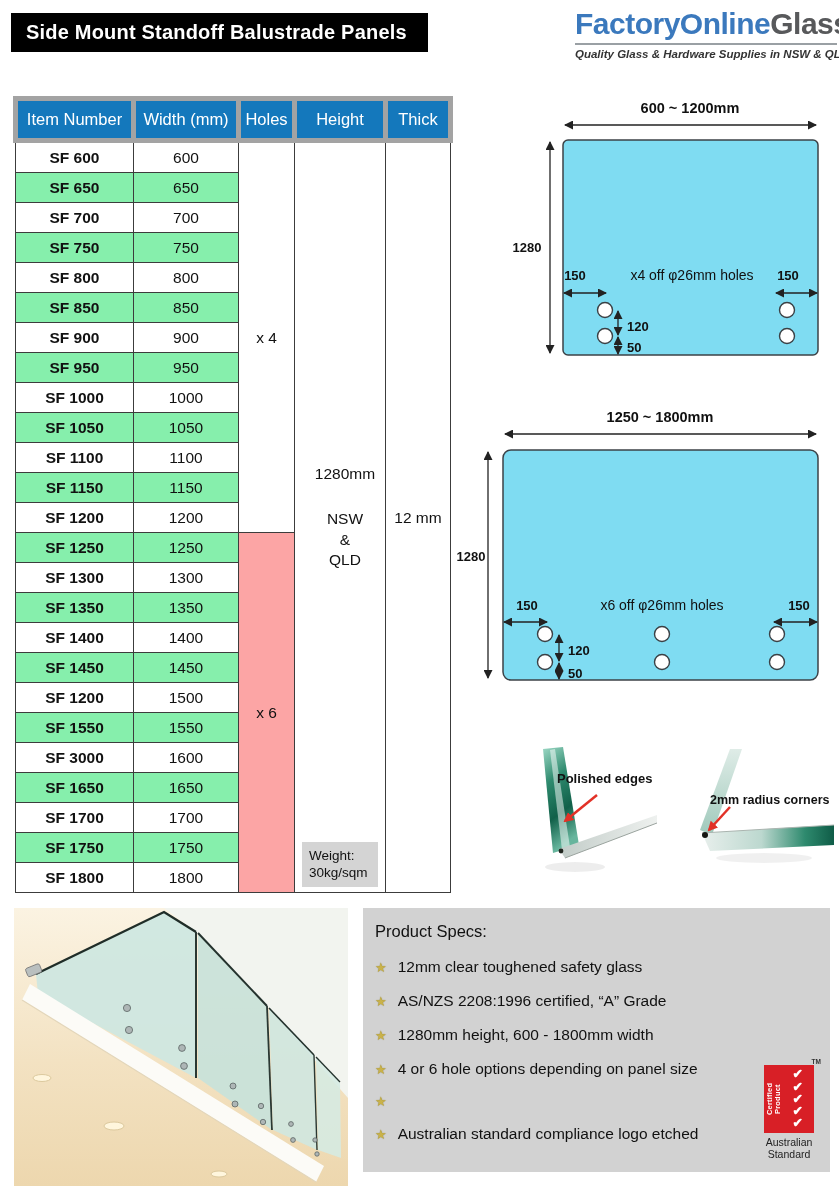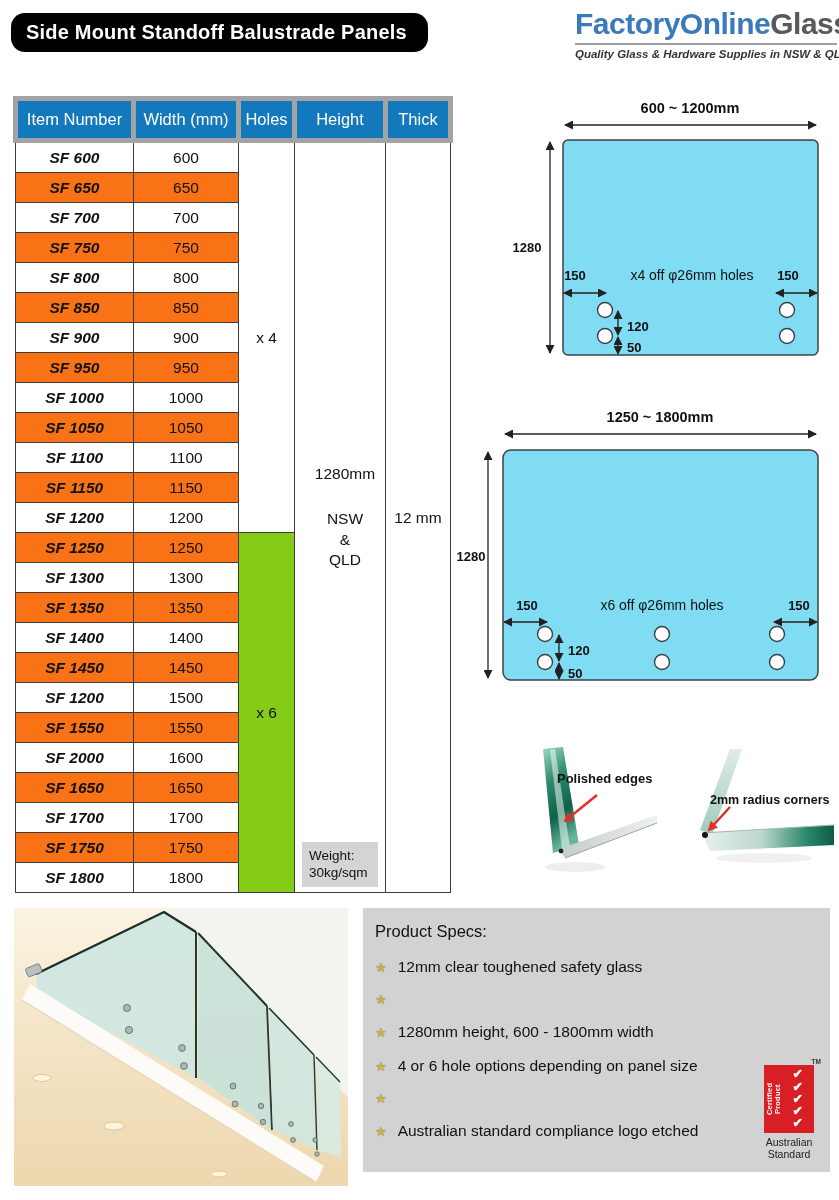--- a/index.html
+++ b/index.html
@@ -2,38 +2,38 @@
 <html><head>
 <meta charset="utf-8">
 <style>
   html,body{margin:0;padding:0;background:#fff;}
   .page{position:relative;width:839px;height:1200px;background:#fff;
         font-family:"Liberation Sans", sans-serif;color:#111;overflow:hidden;}
 
   
   .title-bar{position:absolute;left:11px;top:13px;width:417px;height:39px;background:#000;
              color:#fff;display:flex;align-items:center;padding-left:15px;box-sizing:border-box;
-             font-size:20px;font-weight:bold;letter-spacing:0.2px;border-radius:14px;}
+             font-size:20px;font-weight:bold;letter-spacing:0.2px;}
   .logo{position:absolute;left:575px;top:7px;width:262px;}
   .logo-text{font-size:30px;font-weight:bold;letter-spacing:-0.5px;white-space:nowrap;}
   .logo-text .lb{color:#3b79bd;}
   .logo-text .lg{color:#58595b;}
   .tagline{border-top:2px solid #9aa0a4;margin-top:2px;padding-top:3px;
            font-size:11.5px;font-weight:bold;font-style:italic;color:#333;white-space:nowrap;}
 
   
   .spec-table{position:absolute;left:13px;top:96px;width:435px;border-collapse:collapse;
               table-layout:fixed;font-size:15.5px;}
   .spec-table th{background:#1478bc;color:#fff;height:37px;font-weight:400;font-size:16.5px;
                  border:5px solid #a3a3a3;padding:0;text-align:center;}
   .spec-table td{border:1px solid #3c3c3c;text-align:center;height:29px;padding:0;background:#fff;}
-  .spec-table tr.alt td.rowcell{background:#f97316;}
-  td.item{font-weight:bold;font-style:italic;}
+  .spec-table tr.alt td.rowcell{background:#86efac;}
+  td.item{font-weight:bold;}
   td.holes{font-size:15.5px;}
-  td.holes.gray{background:#84cc16;}
+  td.holes.gray{background:#fca5a5;}
   td.height-cell{position:relative;vertical-align:middle;padding-left:10px;}
   .height-lines div{line-height:1.35;}
   .hgap{height:24px;}
   .weight-box{position:absolute;left:7px;right:7px;bottom:5px;background:#d4d4d4;
               text-align:left;font-size:13.5px;padding:5px 7px;line-height:1.3;margin-top:12px;}
 
   
   svg text{font-family:"Liberation Sans", sans-serif;fill:#111;}
   .dia{position:absolute;}
   .dim-b{font-weight:bold;font-size:13px;}
@@ -187,21 +187,21 @@
         </tr>
         <tr>
           <td class="item rowcell">SF 1200</td>
           <td class="rowcell">1500</td>
         </tr>
         <tr class="alt">
           <td class="item rowcell">SF 1550</td>
           <td class="rowcell">1550</td>
         </tr>
         <tr>
-          <td class="item rowcell">SF 2000</td>
+          <td class="item rowcell">SF 3000</td>
           <td class="rowcell">1600</td>
         </tr>
         <tr class="alt">
           <td class="item rowcell">SF 1650</td>
           <td class="rowcell">1650</td>
         </tr>
         <tr>
           <td class="item rowcell">SF 1700</td>
           <td class="rowcell">1700</td>
         </tr>
@@ -374,20 +374,21 @@
 
   <div class="specs-box">
     <div class="specs-title">Product Specs:</div>
     <ul class="specs-list">
         <li>
           <span class="star">★</span>
           <span>12mm clear toughened safety glass</span>
         </li>
         <li>
           <span class="star">★</span>
+          <span>AS/NZS 2208:1996 certified, “A” Grade</span>
         </li>
         <li>
           <span class="star">★</span>
           <span>1280mm height, 600 - 1800mm width</span>
         </li>
         <li>
           <span class="star">★</span>
           <span>4 or 6 hole options depending on panel size</span>
         </li>
         <li>

